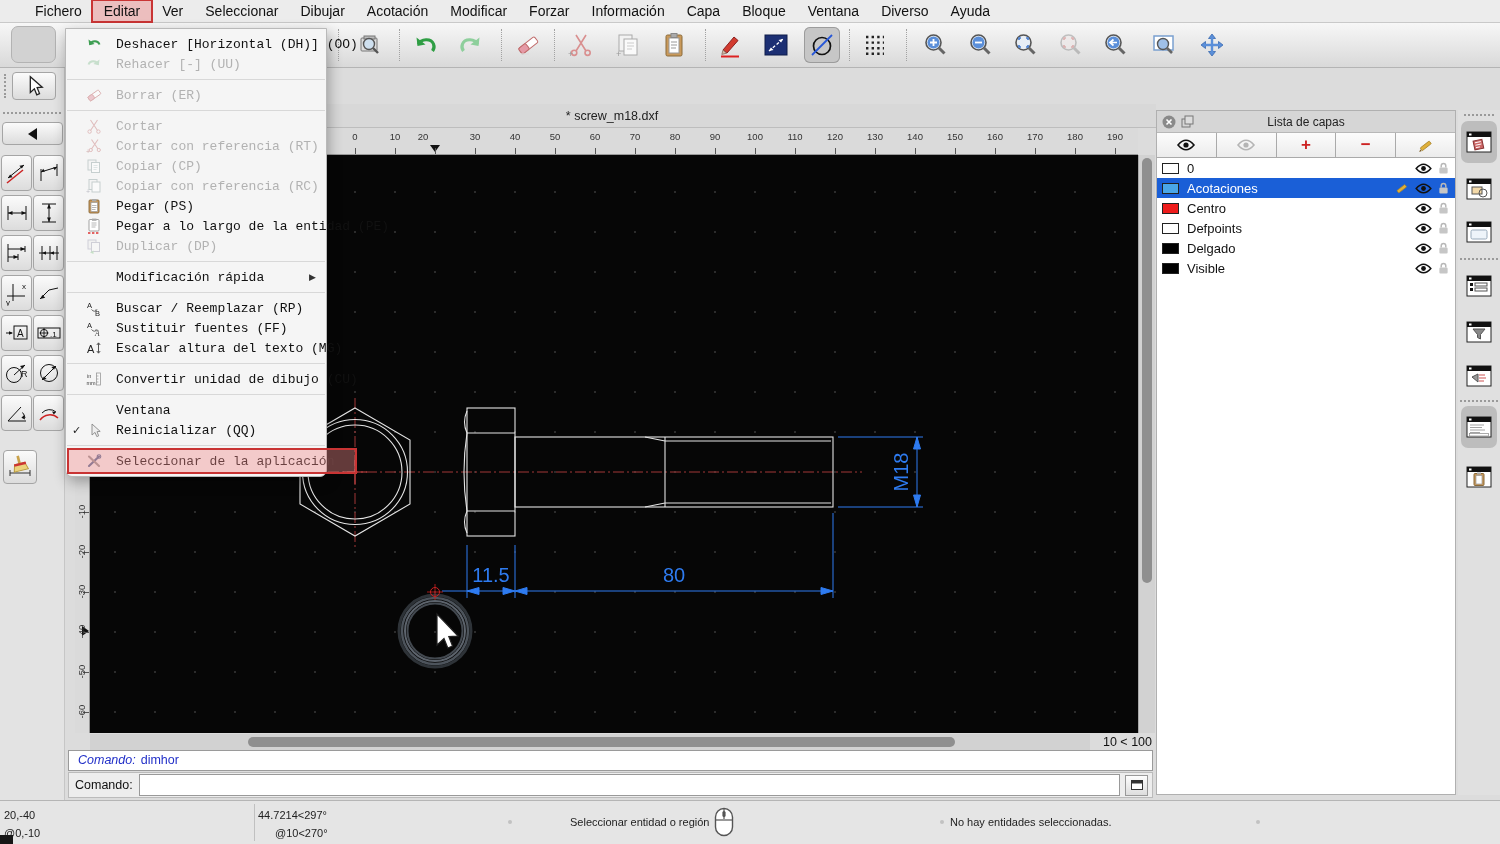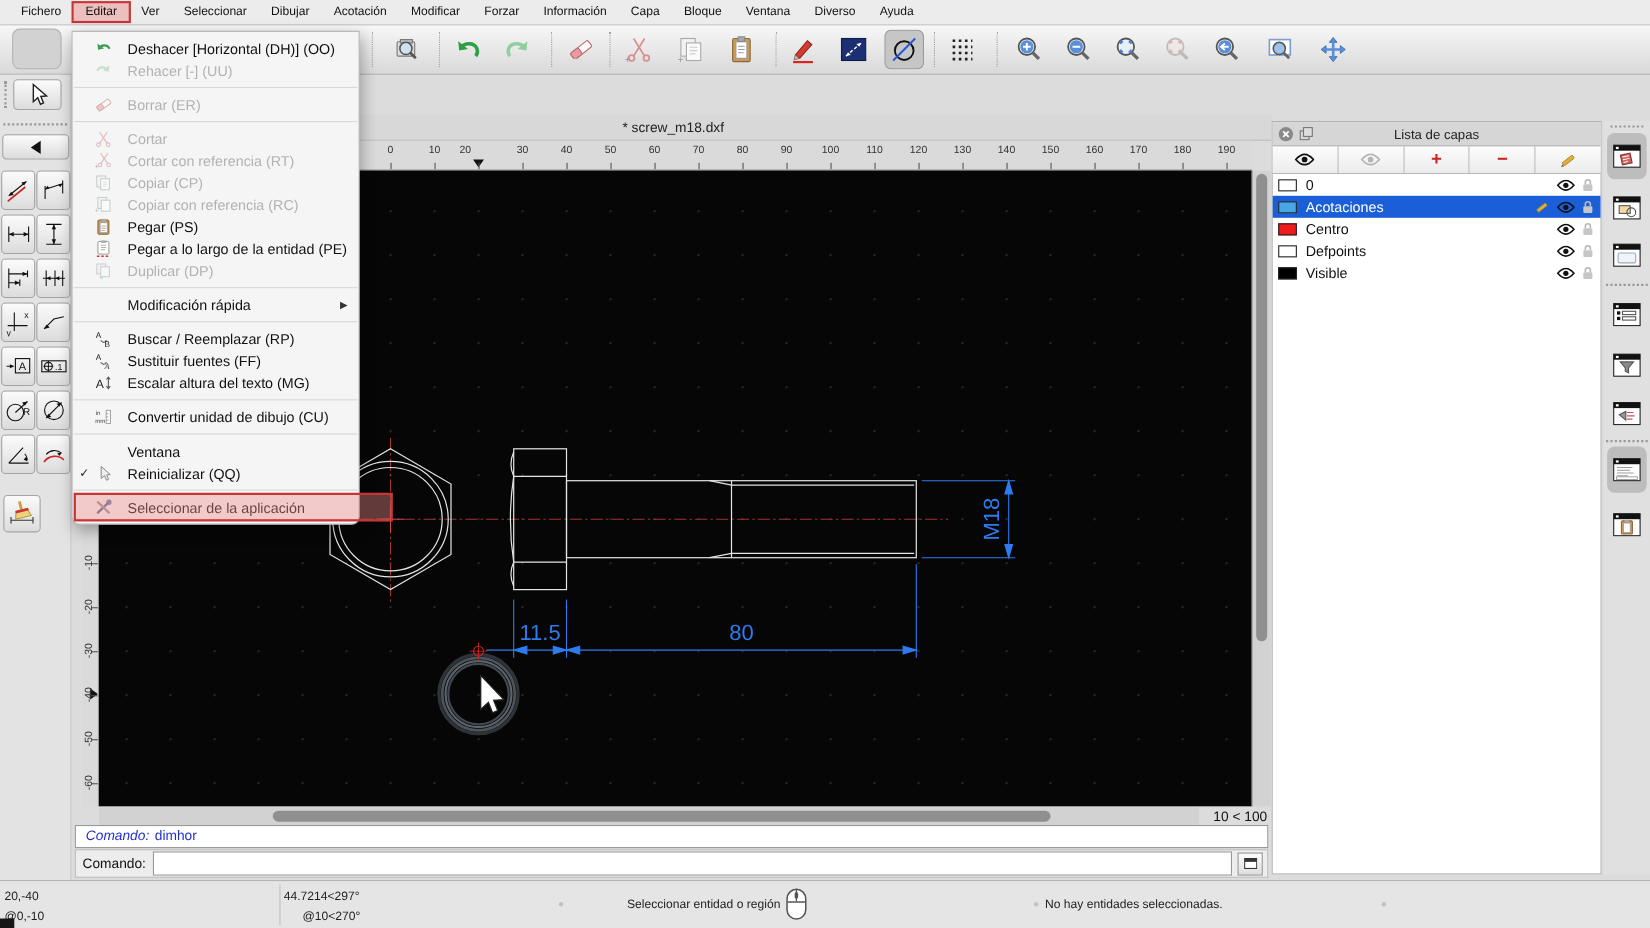--- a/index.html
+++ b/index.html
@@ -1,18 +1,18 @@
 <!DOCTYPE html>
 <html><head>
 <meta charset="utf-8">
 <style>
   html,body{margin:0;padding:0;background:#555;}
   #app{position:relative;width:1500px;height:844px;background:#dcdcdc;font-family:"Liberation Sans",sans-serif;overflow:hidden;}
   
-  .menubar{position:absolute;left:0;top:0;width:1500px;height:23px;background:#ececec;border-bottom:1px solid #c9c9c9;display:flex;align-items:center;padding-left:8px;font-size:11px;color:#111;z-index:40;box-sizing:border-box;}
+  .menubar{position:absolute;left:0;top:0;width:1500px;height:23px;background:#ececec;border-bottom:1px solid #c9c9c9;display:flex;align-items:center;padding-left:24px;font-size:14px;color:#111;z-index:40;box-sizing:border-box;}
   .mb-item{padding:2px 11px;white-space:nowrap;}
   .mb-item.active{background:rgba(236,126,126,.42);outline:2px solid #c93434;}
   
   .toolbar{position:absolute;left:0;top:23px;width:1500px;height:45px;background:linear-gradient(#f7f7f7,#d9d9d9);border-bottom:1px solid #b4b4b4;box-sizing:border-box;}
   .tb{position:absolute;top:4px;width:36px;height:36px;display:flex;align-items:center;justify-content:center;border-radius:6px;}
   .tb.sel{background:#c6c6c6;box-shadow:inset 0 0 0 1px #9c9c9c;}
   .tb svg{display:block;}
   .tsep{position:absolute;top:6px;width:0;height:32px;border-left:1px dotted #a2a2a2;}
   .tb-stub{position:absolute;left:11px;top:3px;width:43px;height:35px;background:#d2d2d2;border:1px solid #b3b3b3;border-radius:7px;}
   
@@ -72,21 +72,21 @@
   .rs-handle{position:absolute;left:6px;top:4px;width:30px;border-top:2px dotted #9a9a9a;}
   .rs-item{position:absolute;left:3px;width:36px;height:42px;display:flex;align-items:center;justify-content:center;}
   .rs-item.act{background:#bdbdbd;border-radius:7px;}
   .rs-sep{position:absolute;left:2px;width:38px;border-top:2px dotted #9a9a9a;}
   
   .emenu{position:absolute;left:65px;top:28px;width:262px;background:#f5f5f5;border:1px solid #b9b9b9;border-radius:0 0 7px 7px;box-shadow:2px 5px 14px rgba(0,0,0,.3);padding:5px 0;z-index:50;font-size:13px;color:#111;box-sizing:border-box;}
   .mi{display:flex;align-items:center;height:20px;padding:0 10px 0 6px;}
   .mck{width:13px;font-size:11px;color:#222;flex:0 0 13px;}
   .mic{width:18px;height:16px;margin-right:13px;display:flex;align-items:center;justify-content:center;flex:0 0 18px;}
   .mic svg{width:16px;height:16px;}
-  .mlb{flex:1;white-space:nowrap;}
+  .mlb{flex:1;white-space:nowrap;font-family:Liberation Mono, monospace;}
   .marr{font-size:9px;color:#333;}
   .mi.disabled .mlb{color:#b2b2b2;}
   .mi.disabled .mic{opacity:.5;}
   .msep{height:1px;background:#d8d8d8;margin:5px 1px;}
   
   .ann{position:absolute;border:2px solid #c93434;background:rgba(240,138,138,.40);z-index:60;pointer-events:none;box-sizing:border-box;}
 </style>
 </head>
 <body>
 
@@ -661,20 +661,38 @@
             <span class="lic">
               <svg width="11" height="13" viewBox="0 0 12 14">
                 <path d="M3.5 6 V4 a2.5 2.5 0 0 1 5 0 V6" stroke="#b8b8b8" fill="none" stroke-width="1.6"></path>
                 <rect x="1.5" y="6" width="9" height="6.5" rx="1.2" fill="#c6c6c6"></rect>
               </svg>
             </span>
           </span>
         </div>
         <div class="lrow">
           <span class="lsw" style="background:#000000"></span>
+          <span class="lname">Delgado</span>
+          <span class="lright">
+            <span class="lic">
+              <svg width="17" height="11" viewBox="0 0 18 12">
+                <path d="M1 6 Q9 -3.5 17 6 Q9 15.5 1 6 Z" fill="none" stroke="#111" stroke-width="1.6"></path>
+                <circle cx="9" cy="6" r="2.6" fill="#111"></circle>
+              </svg>
+            </span>
+            <span class="lic">
+              <svg width="11" height="13" viewBox="0 0 12 14">
+                <path d="M3.5 6 V4 a2.5 2.5 0 0 1 5 0 V6" stroke="#b8b8b8" fill="none" stroke-width="1.6"></path>
+                <rect x="1.5" y="6" width="9" height="6.5" rx="1.2" fill="#c6c6c6"></rect>
+              </svg>
+            </span>
+          </span>
+        </div>
+        <div class="lrow">
+          <span class="lsw" style="background:#000000"></span>
           <span class="lname">Visible</span>
           <span class="lright">
             <span class="lic">
               <svg width="17" height="11" viewBox="0 0 18 12">
                 <path d="M1 6 Q9 -3.5 17 6 Q9 15.5 1 6 Z" fill="none" stroke="#111" stroke-width="1.6"></path>
                 <circle cx="9" cy="6" r="2.6" fill="#111"></circle>
               </svg>
             </span>
             <span class="lic">
               <svg width="11" height="13" viewBox="0 0 12 14">

